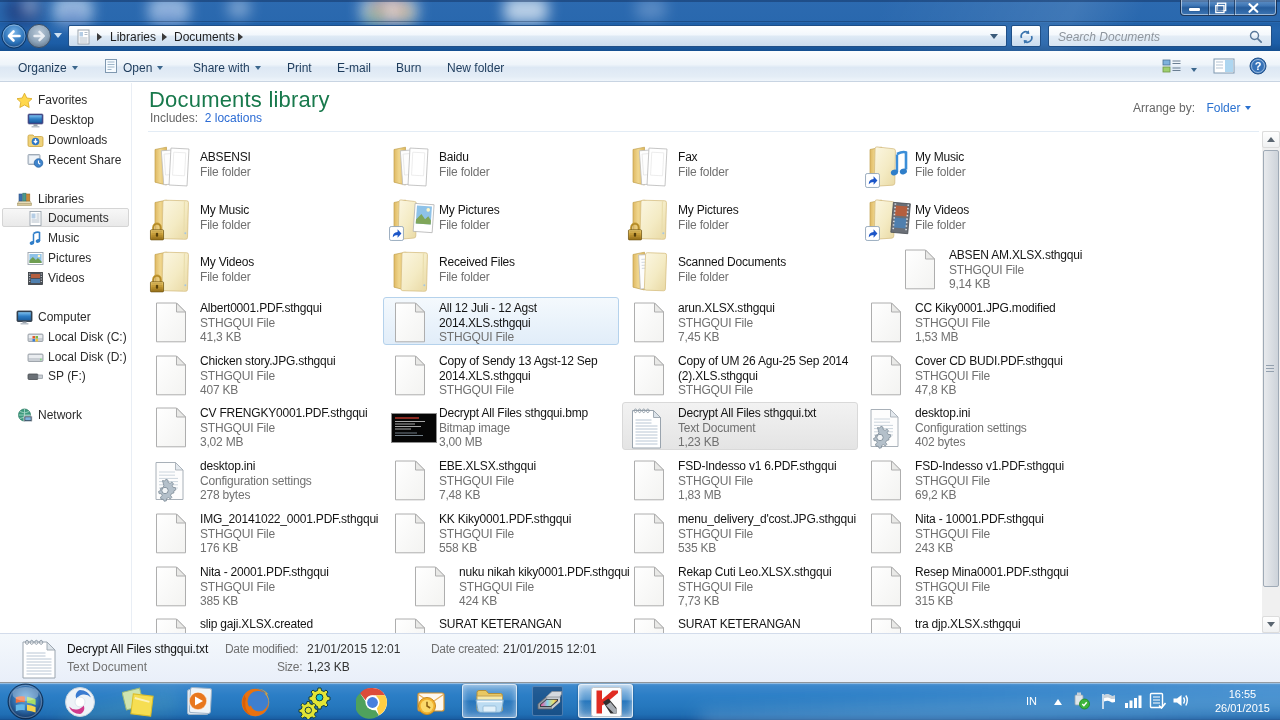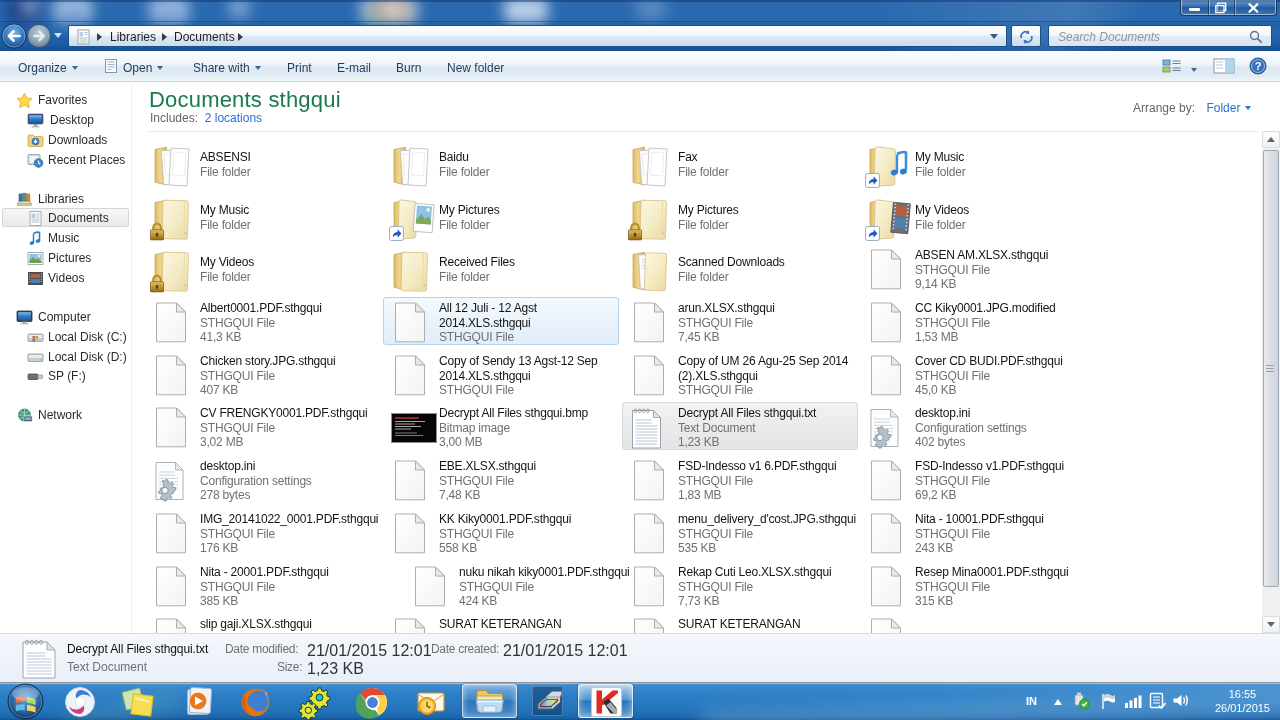--- a/index.html
+++ b/index.html
@@ -28,21 +28,21 @@
 .selg{position:absolute;left:-7px;top:-2px;width:236px;height:48px;border:1px solid #d9d9d9;border-radius:3px;background:linear-gradient(180deg,#f2f2f2,#e4e4e4)}
 #scroll{position:absolute;left:1262px;top:131px;width:18px;height:502px;background:#f0f0f0}
 #scroll .btn{position:absolute;left:0;width:18px;height:17px;background:linear-gradient(180deg,#fefefe,#f0f1f2);border:1px solid #dcdcdc;border-radius:2px}
 #scroll .thumb{position:absolute;left:1px;top:19px;width:16px;height:437px;background:linear-gradient(90deg,#e8eaed,#cdd3da);border:1px solid #9faab6;border-radius:2px}
 .grip{position:absolute;left:4px;width:8px;height:1px;background:#93a0ae}
 .sarr{position:absolute;width:0;height:0;left:5px}
 #status{position:absolute;left:0;top:633px;width:1280px;height:49px;z-index:20;background:linear-gradient(180deg,#f4f8fc,#e9eff9);border-top:1px solid #d3dceb}
 #status .big{position:absolute;left:67px;top:8px;font-size:12px;letter-spacing:-.1px;color:#111}
 #status .sub{position:absolute;left:67px;top:26px;font-size:12px;color:#707070}
 .slab{position:absolute;font-size:12px;color:#707070;white-space:nowrap;letter-spacing:-.3px}
-.sval{position:absolute;font-size:16px;color:#333;white-space:nowrap}
+.sval{position:absolute;font-size:12px;color:#333;white-space:nowrap}
 #taskbar{position:absolute;left:0;top:682px;width:1280px;height:38px;z-index:30;background:linear-gradient(180deg,#6aa2d8 0%,#3c88cc 10%,#2b7ec6 35%,#2577bd 65%,#206eb4 85%,#1a5fa4 96%,#154f8e 100%);overflow:hidden}
 #taskbar::before{content:"";position:absolute;left:0;top:0;width:1280px;height:1px;background:#8f959b;box-shadow:0 1px 0 rgba(255,255,255,.35)}
 .swoosh{position:absolute;background:rgba(255,255,255,.18);filter:blur(9px);transform:rotate(-4deg)}
 .tbtn{position:absolute;top:2px;width:55px;height:34px;border:1px solid rgba(255,255,255,.55);border-radius:3px;background:linear-gradient(180deg,rgba(255,255,255,.32),rgba(255,255,255,.10) 45%,rgba(30,80,140,.12) 50%,rgba(255,255,255,.12));box-shadow:inset 0 0 4px rgba(255,255,255,.35),0 0 2px rgba(0,0,0,.35)}
 .tico{position:absolute;top:686px;z-index:40}
 #tray{position:absolute;top:682px;left:1015px;width:265px;height:38px;z-index:40}
 .trtx{position:absolute;color:#fff;font-size:11px}
 #clock{position:absolute;right:10px;top:5px;color:#fff;font-size:11px;text-align:center;line-height:14px}
 
 </style></head><body>
@@ -383,21 +383,21 @@
     <rect x="1" y="1" width="20" height="14" fill="#fff" stroke="#7f98b0" stroke-width="1"></rect>
     <rect x="12" y="2" width="8" height="12" fill="#aed6f0"></rect>
     <path d="M3 4 h7 M3 7 h7 M3 10 h7" stroke="#b5c5d4" stroke-width="1"></path>
   </svg>
 <svg class="tbi" style="left:1249px;top:57px" width="18" height="18">
     <circle cx="9" cy="9" r="8" fill="#3672b8" stroke="#24528a" stroke-width="1"></circle>
     <circle cx="9" cy="9" r="6.5" fill="none" stroke="rgba(255,255,255,.5)" stroke-width="1"></circle>
     <text x="9" y="13" text-anchor="middle" font-size="11" font-family="Liberation Sans" font-weight="bold" fill="#fff">?</text>
   </svg>
 
-<div id="hdr">Documents sthgqui</div>
+<div id="hdr">Documents library</div>
 <div id="inc">Includes: &nbsp;<a>2 locations</a></div>
 <div id="arr">Arrange by: <b>Folder</b><span class="caret" style="border-top-color:#2a71d0"></span></div>
 <div id="hsep"></div>
 
 <div id="scroll">
 <div class="btn" style="top:0"></div>
 <div class="sarr" style="top:6px;border-left:4px solid transparent;border-right:4px solid transparent;border-bottom:5px solid #5a6570"></div>
 <div class="btn" style="bottom:0"></div>
 <div class="sarr" style="bottom:6px;border-left:4px solid transparent;border-right:4px solid transparent;border-top:5px solid #5a6570"></div>
 <div class="thumb"></div>
@@ -523,21 +523,21 @@
 </svg>
 
 <svg class="tico" style="left:590px" width="33" height="32">
 <rect x="1.5" y="1.5" width="30" height="29" rx="2" fill="#fdfdfd" stroke="#c0c6cc" stroke-width="1"></rect>
 <path d="M6.5 4.5 L12 4.5 L12 13.5 L22.5 4.5 L28 4.5 L28 7 L15.5 17.5 L12 19.5 L12 27.5 L6.5 27.5 Z" fill="#e02b22"></path>
 <path d="M13 16 L18.5 12.5 L26.5 22 L26.5 27.5 L20.5 27.5 Z" fill="#2e2e2e"></path>
 <path d="M16 19.5 L20.5 16.2 L26.5 23.5 L26.5 27.5 L24 27.5 Z" fill="#a8adb3"></path>
 </svg>
 
 <div id="tray">
-<div class="trtx" style="left:11px;top:13px;font-weight:bold">IN</div>
+<div class="trtx" style="left:11px;top:13px;font-weight:normal">IN</div>
 <div style="position:absolute;left:39px;top:17px;width:0;height:0;border-left:4.5px solid transparent;border-right:4.5px solid transparent;border-bottom:6px solid #fff"></div>
 <svg style="position:absolute;left:57px;top:10px" width="20" height="18">
 <rect x="3" y="3" width="8" height="10" rx="1" fill="#dfe5ea" stroke="#9aa4ae" stroke-width=".8"></rect>
 <rect x="5" y="0.5" width="4" height="3" fill="#c8cfd6"></rect>
 <circle cx="12.5" cy="12" r="5" fill="#3db53d" stroke="#1e8a1e" stroke-width=".8"></circle>
 <path d="M10.3 12 l1.6 1.7 2.8-3.4" stroke="#fff" stroke-width="1.4" fill="none"></path>
 </svg>
 <svg style="position:absolute;left:85px;top:11px" width="16" height="17">
 <path d="M3 1 L3 16" stroke="#e8eef3" stroke-width="1.6"></path>
 <path d="M4 2 Q8 .5 10 2 Q12 3.5 15 2.5 L15 9 Q12 10 10 8.5 Q8 7 4 8.5 Z" fill="#fff"></path>
@@ -668,25 +668,25 @@
       <div class="tx ftx">
         <div class="nm">Received Files</div>
         <div class="mt">File folder</div>
       </div>
     </div>
 <div class="tile" style="left:629px;top:246px">
       <svg class="ic" width="48" height="48">
         <use href="#fpap1"></use>
       </svg>
       <div class="tx ftx">
-        <div class="nm">Scanned Downloads</div>
+        <div class="nm">Scanned Documents</div>
         <div class="mt">File folder</div>
       </div>
     </div>
-<div class="tile" style="left:866px;top:246px">
+<div class="tile" style="left:900px;top:246px">
       <svg class="ic" width="48" height="48">
         <use href="#file"></use>
       </svg>
       <div class="tx">
         <div class="nm">ABSEN AM.XLSX.sthgqui</div>
         <div class="mt">STHGQUI File</div>
         <div class="mt">9,14 KB</div>
       </div>
     </div>
 <div class="tile" style="left:151px;top:299px">
@@ -760,21 +760,21 @@
         <div class="mt">STHGQUI File</div>
       </div>
     </div>
 <div class="tile" style="left:866px;top:352px">
       <svg class="ic" width="48" height="48">
         <use href="#file"></use>
       </svg>
       <div class="tx">
         <div class="nm">Cover CD BUDI.PDF.sthgqui</div>
         <div class="mt">STHGQUI File</div>
-        <div class="mt">45,0 KB</div>
+        <div class="mt">47,8 KB</div>
       </div>
     </div>
 <div class="tile" style="left:151px;top:404px">
       <svg class="ic" width="48" height="48">
         <use href="#file"></use>
       </svg>
       <div class="tx">
         <div class="nm">CV FRENGKY0001.PDF.sthgqui</div>
         <div class="mt">STHGQUI File</div>
         <div class="mt">3,02 MB</div>
@@ -929,21 +929,21 @@
         <div class="nm">Resep Mina0001.PDF.sthgqui</div>
         <div class="mt">STHGQUI File</div>
         <div class="mt">315 KB</div>
       </div>
     </div>
 <div class="tile" style="left:151px;top:615px">
       <svg class="ic" width="48" height="48">
         <use href="#file"></use>
       </svg>
       <div class="tx">
-        <div class="nm">slip gaji.XLSX.sthgqui</div>
+        <div class="nm">slip gaji.XLSX.created</div>
         <div class="mt">STHGQUI File</div>
       </div>
     </div>
 <div class="tile" style="left:390px;top:615px">
       <svg class="ic" width="48" height="48">
         <use href="#file"></use>
       </svg>
       <div class="tx">
         <div class="nm">SURAT KETERANGAN</div>
         <div class="nm">PENGALAMAN KERJA - JUNAEDI</div>
@@ -957,39 +957,43 @@
       <div class="tx">
         <div class="nm">SURAT KETERANGAN</div>
         <div class="nm">PENGALAMAN KERJA - JUNAEDI</div>
         <div class="mt">STHGQUI File</div>
       </div>
     </div>
 <div class="tile" style="left:866px;top:615px">
       <svg class="ic" width="48" height="48">
         <use href="#file"></use>
       </svg>
+      <div class="tx">
+        <div class="nm">tra djp.XLSX.sthgqui</div>
+        <div class="mt">STHGQUI File</div>
+      </div>
     </div>
 </div>
 <div id="sidebar">
 <svg class="sbi" style="left:16px;top:9px" width="17" height="17">
       <use href="#star"></use>
     </svg>
     <div class="sbt" style="left:38px;top:10px">Favorites</div>
 <svg class="sbi" style="left:27px;top:29px" width="17" height="17">
       <use href="#desk"></use>
     </svg>
     <div class="sbt" style="left:50px;top:30px">Desktop</div>
 <svg class="sbi" style="left:27px;top:49px" width="17" height="17">
       <use href="#down"></use>
     </svg>
     <div class="sbt" style="left:48px;top:50px">Downloads</div>
 <svg class="sbi" style="left:27px;top:69px" width="17" height="17">
       <use href="#rec"></use>
     </svg>
-    <div class="sbt" style="left:48px;top:70px">Recent Places</div>
+    <div class="sbt" style="left:48px;top:70px">Recent Share</div>
 <svg class="sbi" style="left:16px;top:108px" width="17" height="17">
       <use href="#lib"></use>
     </svg>
     <div class="sbt" style="left:38px;top:109px">Libraries</div>
 <div class="sbsel" style="top:125px"></div>
 <svg class="sbi" style="left:27px;top:127px" width="17" height="17">
       <use href="#docs"></use>
     </svg>
     <div class="sbt" style="left:48px;top:128px">Documents</div>
 <svg class="sbi" style="left:27px;top:147px" width="17" height="17">

